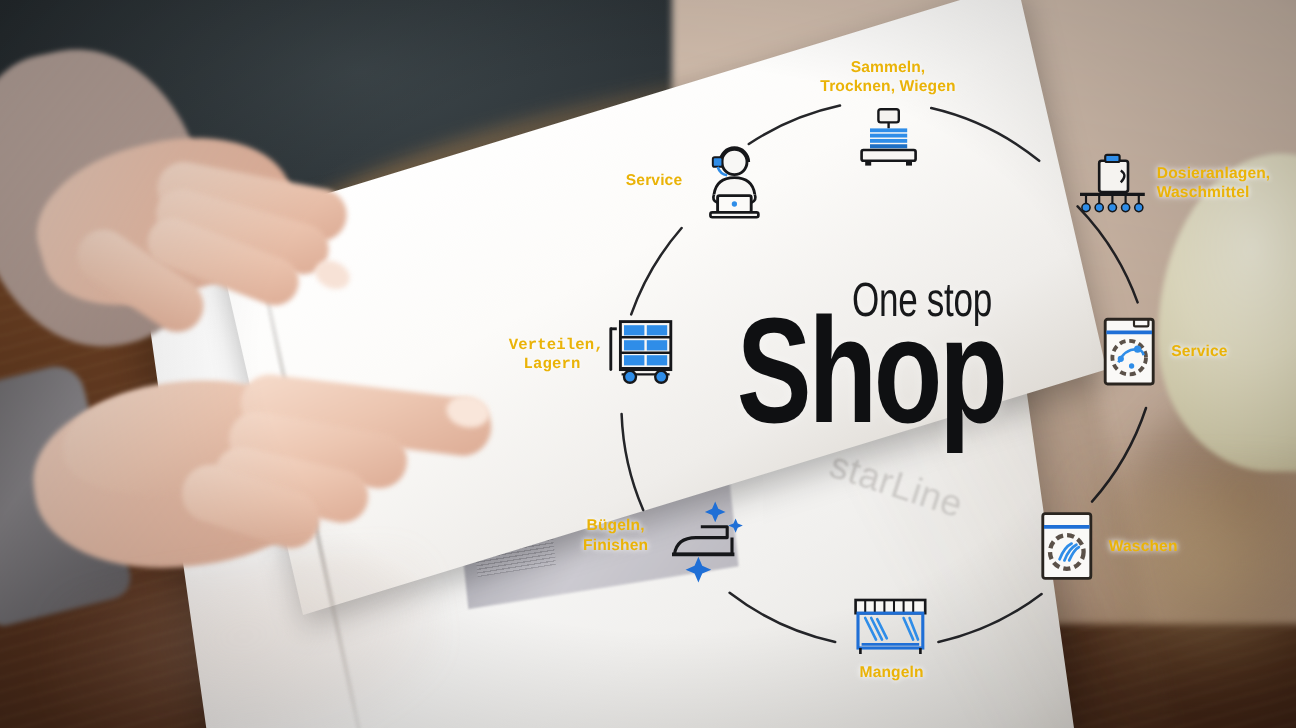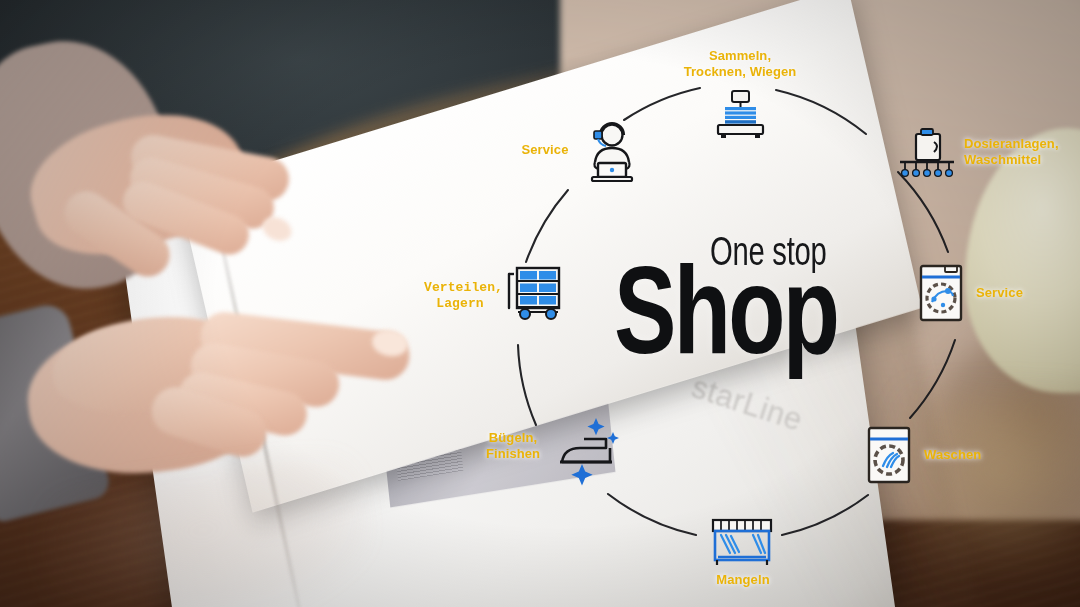--- a/index.html
+++ b/index.html
@@ -400,21 +400,21 @@
             <path d="M 21 42 q 4 -10 10 -13"></path>
             <path d="M 25 42 q 4 -9 8 -11"></path>
           </g>
         </svg>
       </div>
       <div class="lbl lft" style="left:58px; top:22px; width:90px;">
         <span>Waschen</span>
       </div>
     </div>
 
-    <div class="node" style="left:688px; top:498px; width:110px; height:80px;margin-top:20px;">
+    <div class="node" style="left:688px; top:498px; width:110px; height:80px;">
       <div class="ico" style="left:21px; top:0px;">
         <svg width="66" height="50" viewBox="0 0 66 50">
 
           <rect x="4" y="2" width="58" height="11" fill="#f7f6f4" stroke="#16171a" stroke-width="2.2"></rect>
           <g stroke="#16171a" stroke-width="1.7">
             <line x1="12" y1="2" x2="12" y2="13"></line>
             <line x1="20" y1="2" x2="20" y2="13"></line>
             <line x1="28" y1="2" x2="28" y2="13"></line>
             <line x1="36" y1="2" x2="36" y2="13"></line>
             <line x1="44" y1="2" x2="44" y2="13"></line>

